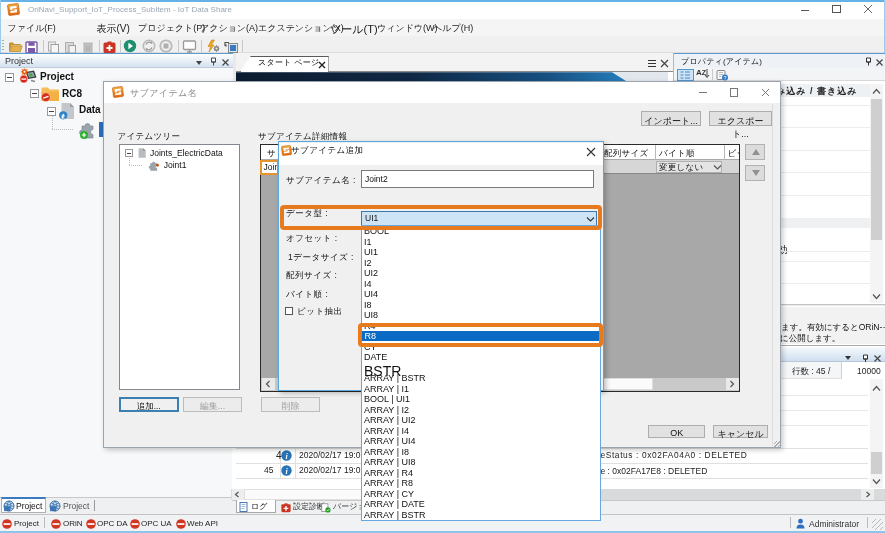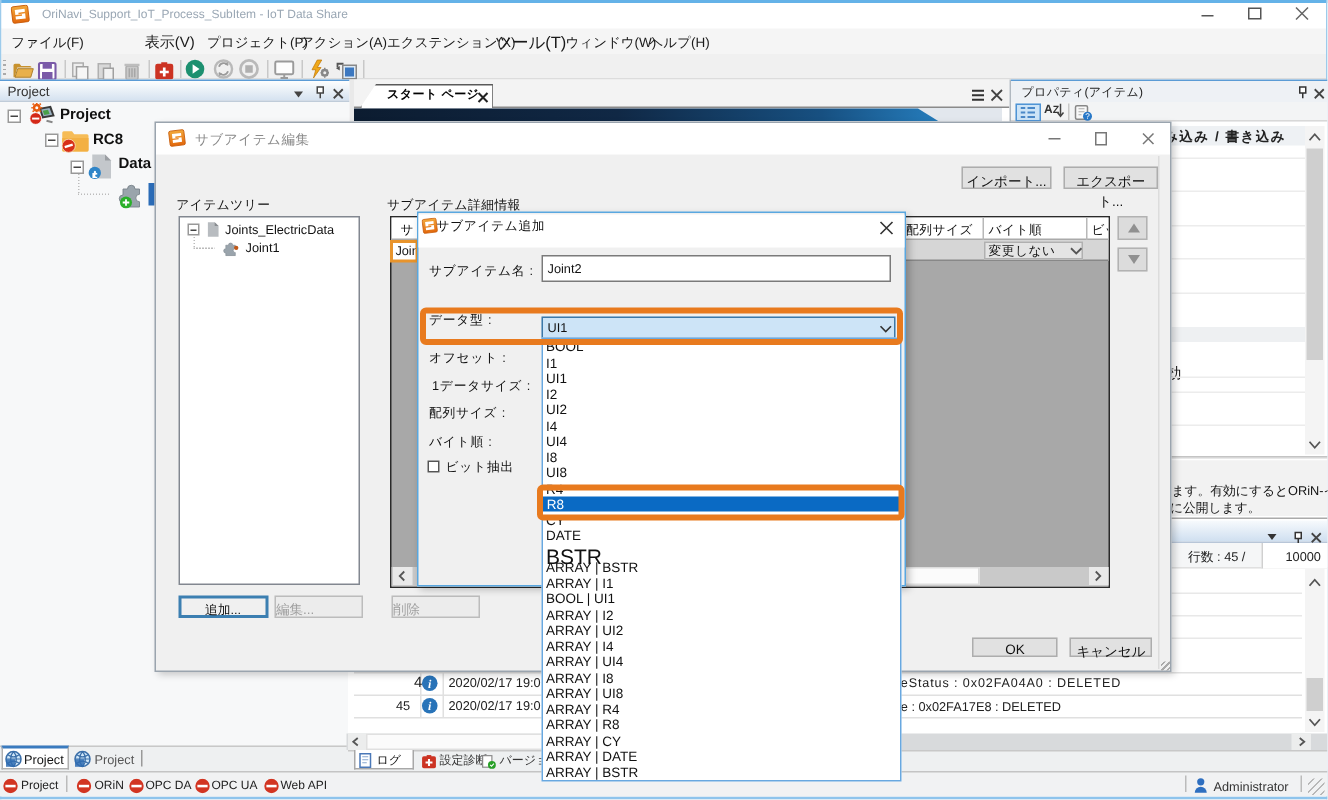--- a/index.html
+++ b/index.html
@@ -1,19 +1,19 @@
 <!DOCTYPE html>
 <html><head><meta charset="utf-8"><style>
 *{margin:0;padding:0;box-sizing:border-box}
 html,body{width:885px;height:533px}
 body{position:relative;font-family:"Liberation Sans",sans-serif;background:#fff;overflow:hidden}
 .a{position:absolute}
 .tx{white-space:nowrap;line-height:1}
 .btn{background:#e1e1e1;border:1px solid #adadad;font-size:9px;text-align:center;color:#111}
-.gbtn{background:#ececec;border:1px solid #bcbcbc;font-size:9px;text-align:left;color:#9f9f9f}
+.gbtn{background:#ececec;border:1px solid #bcbcbc;font-size:9px;text-align:center;color:#9f9f9f}
 .xg{stroke:#444;stroke-width:1.2;fill:none}
 </style></head>
 <body>
 
 <div class="a" style="left:0;top:0;width:885px;height:1.5px;background:#64b2e8"></div>
 <div class="a" style="left:0;top:0;width:1px;height:533px;background:#9dcbeb"></div>
 <div class="a" style="left:884px;top:0;width:1px;height:533px;background:#9dcbeb"></div>
 <div class="a" style="left:0;top:530.5px;width:885px;height:2.5px;background:#8ec4ec"></div>
 
 <div class="a" style="left:1px;top:1.5px;width:883px;height:17.5px;background:#fff"></div>
@@ -180,21 +180,21 @@
     <rect x="1" y="6.2" width="6" height="5" fill="#2f6cb2" opacity=".85"></rect>
   </svg>
 <div class="a tx" style="left:16px;top:501.5px;font-size:8.5px;color:#111">Project</div>
 <div class="a tx" style="left:63px;top:501.5px;font-size:8.5px;color:#555">Project</div>
 <div class="a" style="left:94px;top:500px;width:1px;height:11px;background:#999"></div>
 
 <div class="a" style="left:233px;top:53px;width:3px;height:460px;background:#e9e9e9"></div>
 
 <div class="a" style="left:236px;top:53px;width:437px;height:19px;background:#f3f3f3;border-bottom:1px solid #8a8a8a"></div>
 <div class="a" style="left:240px;top:55.5px;width:88.5px;height:16.5px;background:#fff;border:1px solid #5a5a5a;border-bottom:none;clip-path:polygon(11px 0,100% 0,100% 100%,0 100%);"></div>
-<div class="a tx" style="left:258px;top:59px;font-size:8px;font-weight:bold;letter-spacing:.3px;color:#000">スタート ページ</div>
+<div class="a tx" style="left:258px;top:59px;font-size:8px;font-weight:normal;letter-spacing:.3px;color:#000">スタート ページ</div>
 <svg class="a" style="left:318px;top:60.5px" width="8" height="8">
     <path d="M1 1 7 7M7 1 1 7" stroke="#222" stroke-width="1.4" fill="none"></path>
   </svg>
 <svg class="a" style="left:647px;top:59px" width="10" height="9">
     <path d="M1 1.5h8M1 4.5h8M1 7.5h8" stroke="#333" stroke-width="1.2"></path>
   </svg>
 <svg class="a" style="left:660px;top:59px" width="9" height="9">
     <path class="xg" d="M1 1 8 8M8 1 1 8"></path>
   </svg>
 <div class="a" style="left:236px;top:72.3px;width:432px;height:8.7px;background:#e2e7ed"></div>
@@ -371,21 +371,21 @@
       <linearGradient id="sg1" x1="0" y1="0" x2="0" y2="1">
         <stop offset="0" stop-color="#f2a93c"></stop>
         <stop offset="1" stop-color="#e2670c"></stop>
       </linearGradient>
     </defs>
     <g transform="rotate(-7 6.5 6.5)">
       <rect x="1" y="1" width="11" height="11" rx="1.2" fill="url(#sg1)" stroke="#c85a08" stroke-width=".6"></rect>
       <path d="M3.2 3.2h6.6v2.1H5.4v1h4.4v3.4H3.2V7.6h4.4v-1H3.2z" fill="#fff"></path>
     </g>
   </svg>
-<div class="a tx" style="left:130px;top:88.5px;font-size:9px;color:#8a8a8a;letter-spacing:.4px;z-index:4">サブアイテム編集</div>
+<div class="a tx" style="left:130px;top:88.5px;font-size:9px;color:#8a8a8a;letter-spacing:.4px;z-index:4">サブアイテム名</div>
 <div class="a" style="left:699px;top:91.5px;width:8px;height:1px;background:#777;z-index:4"></div>
 <div class="a" style="left:729.5px;top:88px;width:8.5px;height:8.5px;border:1px solid #777;z-index:4"></div>
 <svg class="a" style="left:761px;top:87.5px;z-index:4" width="9" height="9">
     <path d="M1 1 8 8M8 1 1 8" stroke="#777" stroke-width="1" fill="none"></path>
   </svg>
 <div class="a btn" style="left:641px;top:111px;width:60px;height:15px;padding-top:3px;z-index:4">インポート...</div>
 <div class="a btn" style="left:709px;top:111px;width:63px;height:15px;padding-top:3px;z-index:4">エクスポート...</div>
 <div class="a tx" style="left:117.5px;top:131.5px;font-size:8.5px;color:#111;letter-spacing:.3px;z-index:4">アイテムツリー</div>
 <div class="a" style="left:118.8px;top:143.5px;width:121.5px;height:246.5px;background:#fff;border:1px solid #828790;z-index:4"></div>
 <div class="a" style="left:124.8px;top:148.8px;width:8.5px;height:8.5px;background:#fff;border:1px solid #999;z-index:4"></div>

